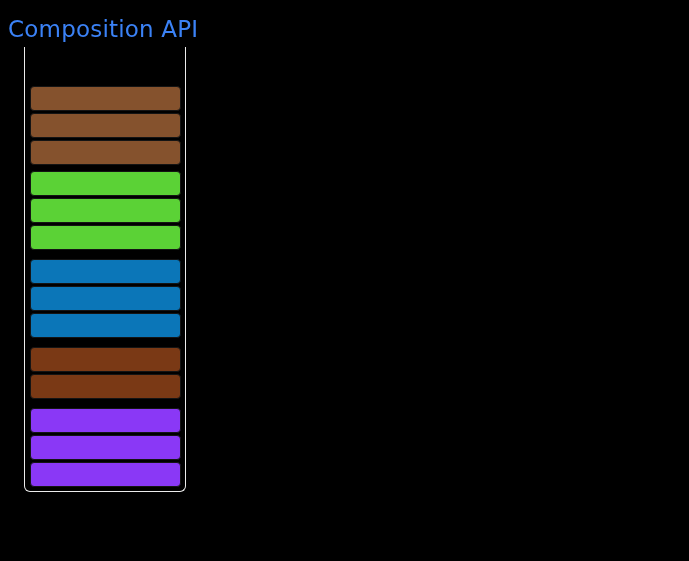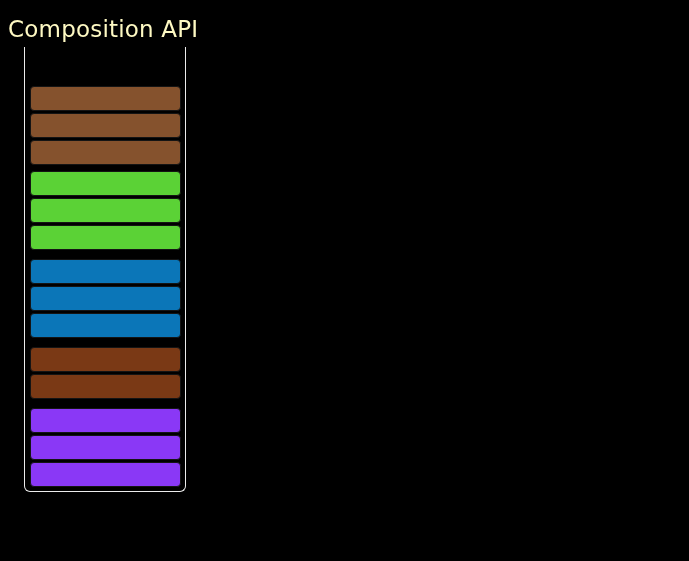--- a/index.html
+++ b/index.html
@@ -17,21 +17,21 @@
     width: 689px;
     height: 561px;
   }
   .title {
     position: absolute;
     left: 8px;
     top: 16px;
     font-size: 23px;
     line-height: 27px;
     letter-spacing: 0.2px;
-    color: #fef9c3;
+    color: #3b82f6;
     white-space: nowrap;
   }
   .column {
     position: absolute;
     left: 24px;
     top: 47px;
     width: 162px;
     height: 445px;
     box-sizing: border-box;
     border-left: 1px solid;

